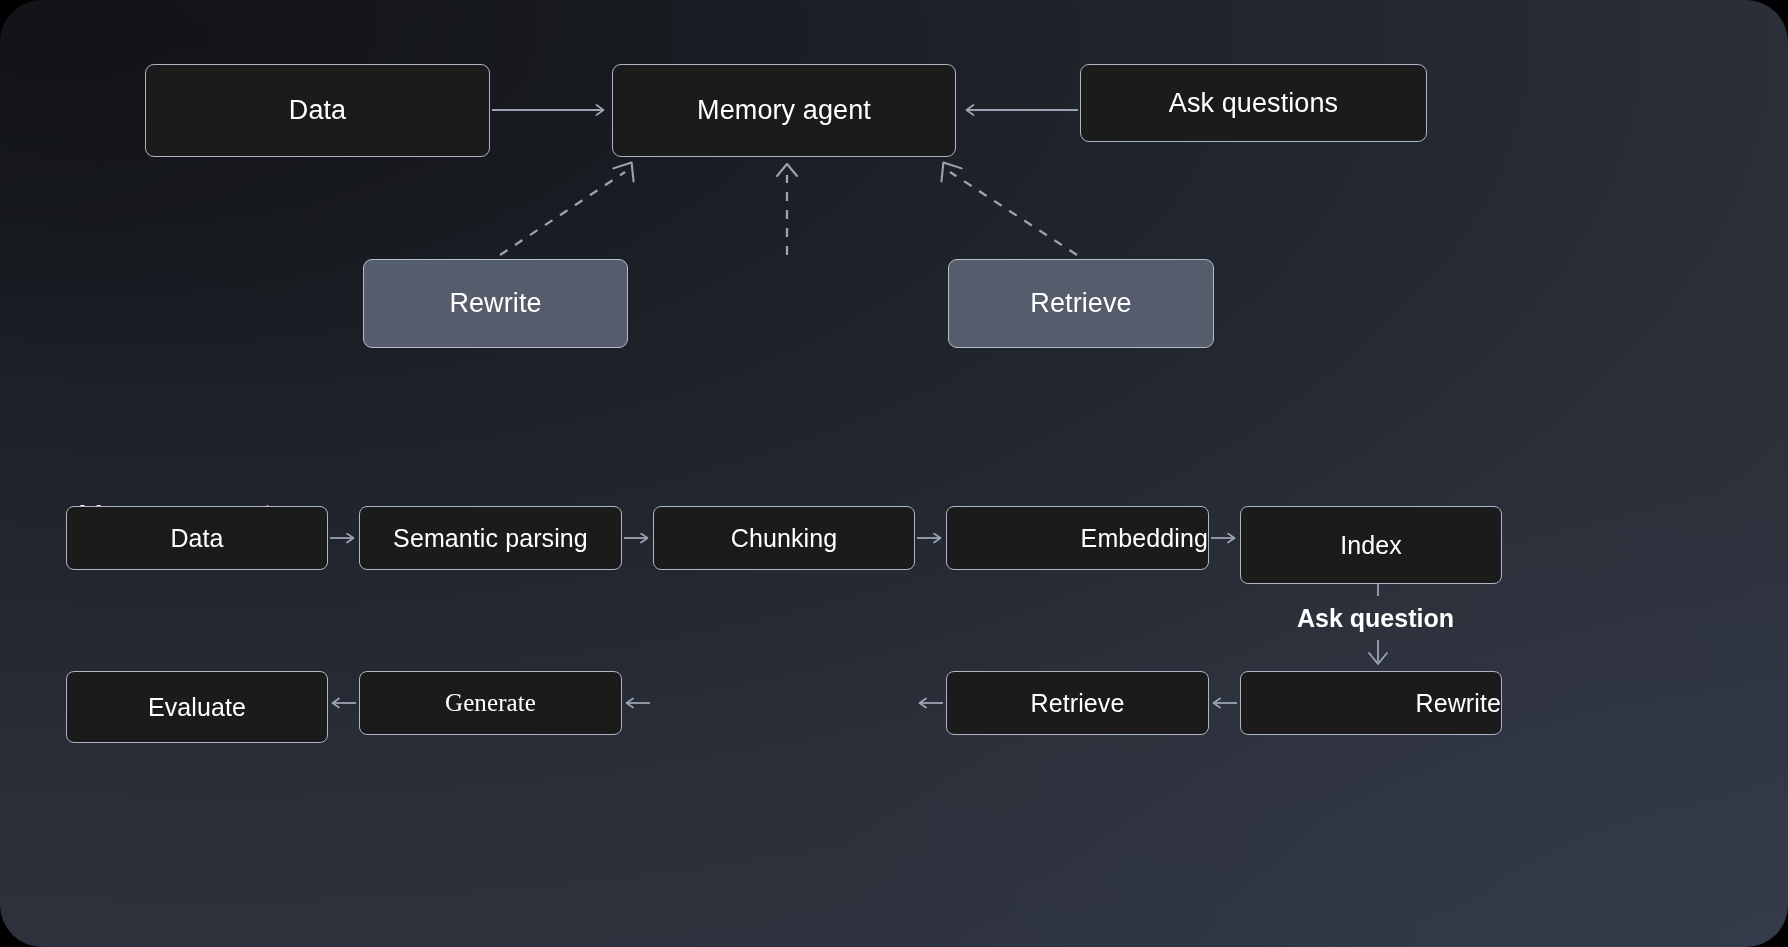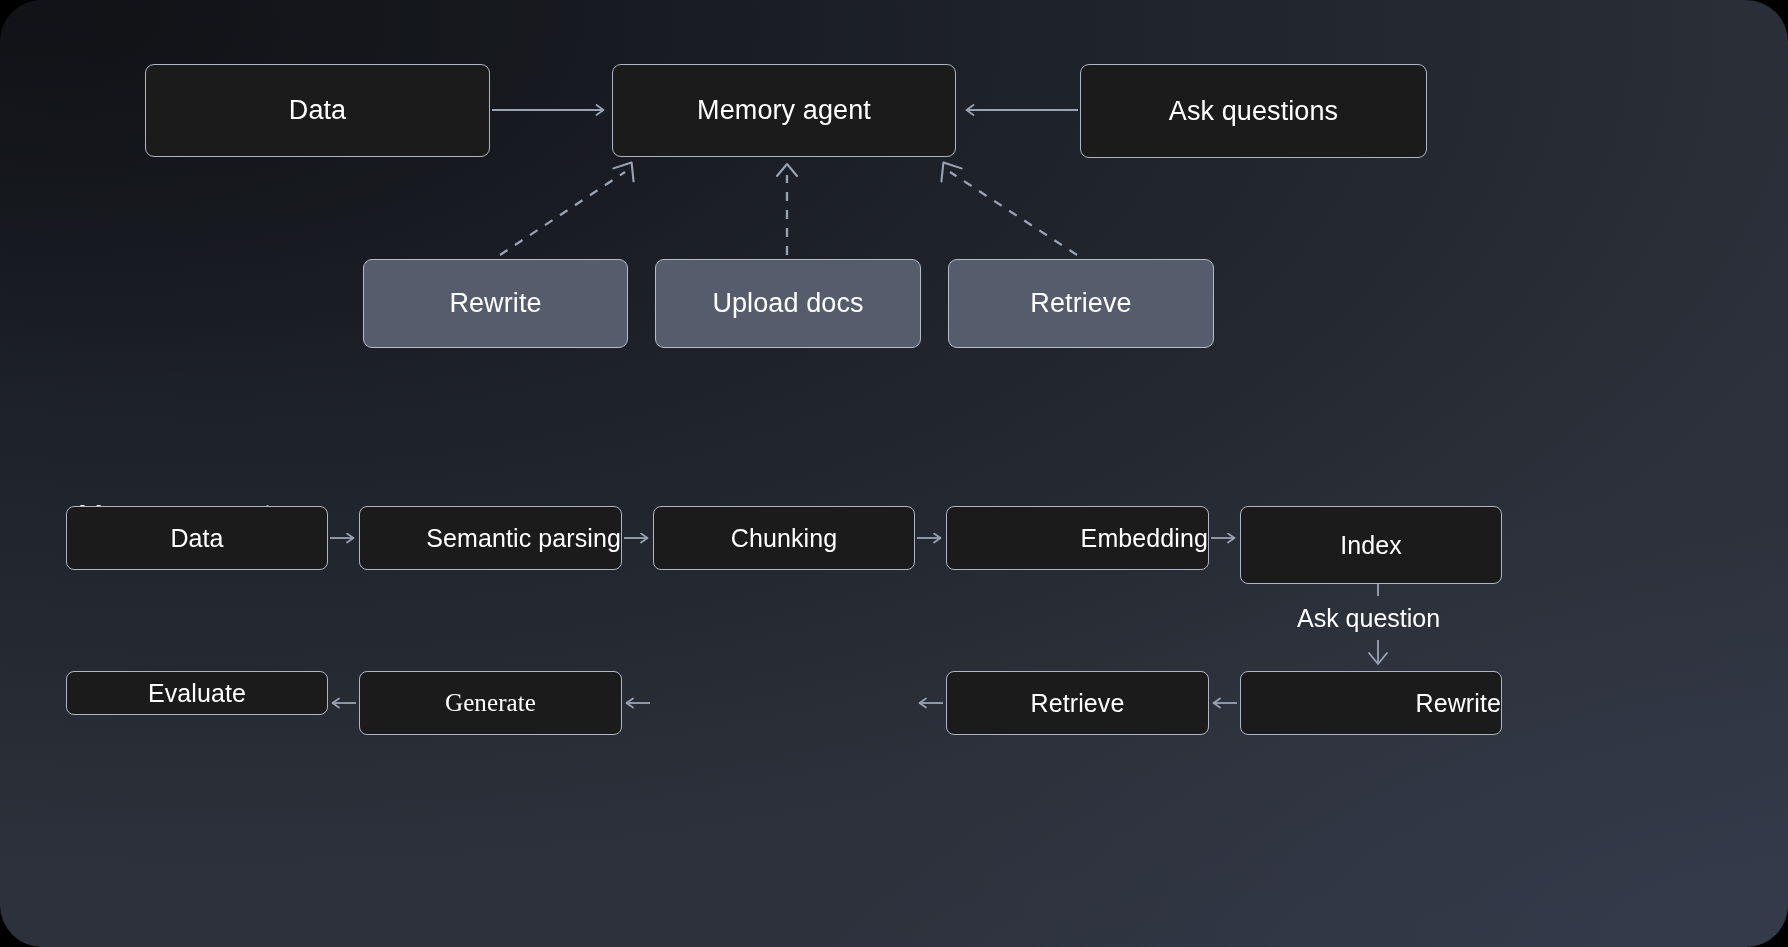--- a/index.html
+++ b/index.html
@@ -89,21 +89,21 @@
     white-space: nowrap;
     user-select: none;
   }
   #section-title {
     font-size: 30px;
     font-weight: 400;
     letter-spacing: 0.2px;
   }
   #edge-label-ask-question {
     font-size: 25px;
-    font-weight: 400;
+    font-weight: 700;
   }
 </style>
 </head>
 <body>
 
 <div id="canvas">
 
   <svg class="edges" viewBox="0 0 1788 947" xmlns="http://www.w3.org/2000/svg">
     <defs>
 
@@ -166,57 +166,54 @@
   <div class="layer">
 
     <div class="node dark" style="left:145px; top:64px; width:345px; height:93px;">
       <span>Data</span>
     </div>
 
     <div class="node dark" style="left:612px; top:64px; width:344px; height:93px;">
       <span>Memory agent</span>
     </div>
 
-    <div class="node dark" style="left:1080px; top:64px; width:347px; height:94px;">
+    <div class="node dark" style="left:1080px; top:64px; width:347px; height:78px;">
       <span>Ask questions</span>
     </div>
 
     <div class="node slate" style="left:363px; top:259px; width:265px; height:89px;">
       <span>Rewrite</span>
     </div>
 
-    <div class="node slate" style="left:655px; top:259px; width:266px; height:89px;">
-      <span>Upload docs</span>
-    </div>
 
     <div class="node slate" style="left:948px; top:259px; width:266px; height:89px;">
       <span>Retrieve</span>
     </div>
 
     <div class="caption" id="section-title" style="left:78px; top:498px;">Memory agent</div>
 
     <div class="node dark pipe-node" style="left:66px; top:506px; width:262px; height:64px;">
       <span>Data</span>
     </div>
-    <div class="node dark pipe-node" style="left:359px; top:506px; width:263px; height:64px;justify-content:flex-end;">
+    <div class="node dark pipe-node" style="left:359px; top:506px; width:263px; height:64px;">
       <span>Semantic parsing</span>
     </div>
     <div class="node dark pipe-node" style="left:653px; top:506px; width:262px; height:64px;">
       <span>Chunking</span>
     </div>
     <div class="node dark pipe-node" style="left:946px; top:506px; width:263px; height:64px;justify-content:flex-end;">
       <span>Embedding</span>
     </div>
     <div class="node dark pipe-node" style="left:1240px; top:506px; width:262px; height:78px;">
       <span>Index</span>
     </div>
 
     <div class="caption" id="edge-label-ask-question" style="left:1297px; top:604px;">Ask question</div>
 
-    <div class="node dark pipe-node" style="left:66px; top:671px; width:262px; height:44px;">
+    <div class="node dark pipe-node" style="left:66px; top:671px; width:262px; height:72px;">
       <span>Evaluate</span>
     </div>
     <div class="node dark pipe-node" style="left:359px; top:671px; width:263px; height:64px;font-family:Liberation Serif, serif;">
       <span>Generate</span>
     </div>
     <div class="node dark pipe-node" style="left:946px; top:671px; width:263px; height:64px;">
       <span>Retrieve</span>
     </div>
     <div class="node dark pipe-node" style="left:1240px; top:671px; width:262px; height:64px;justify-content:flex-end;">
       <span>Rewrite</span>

